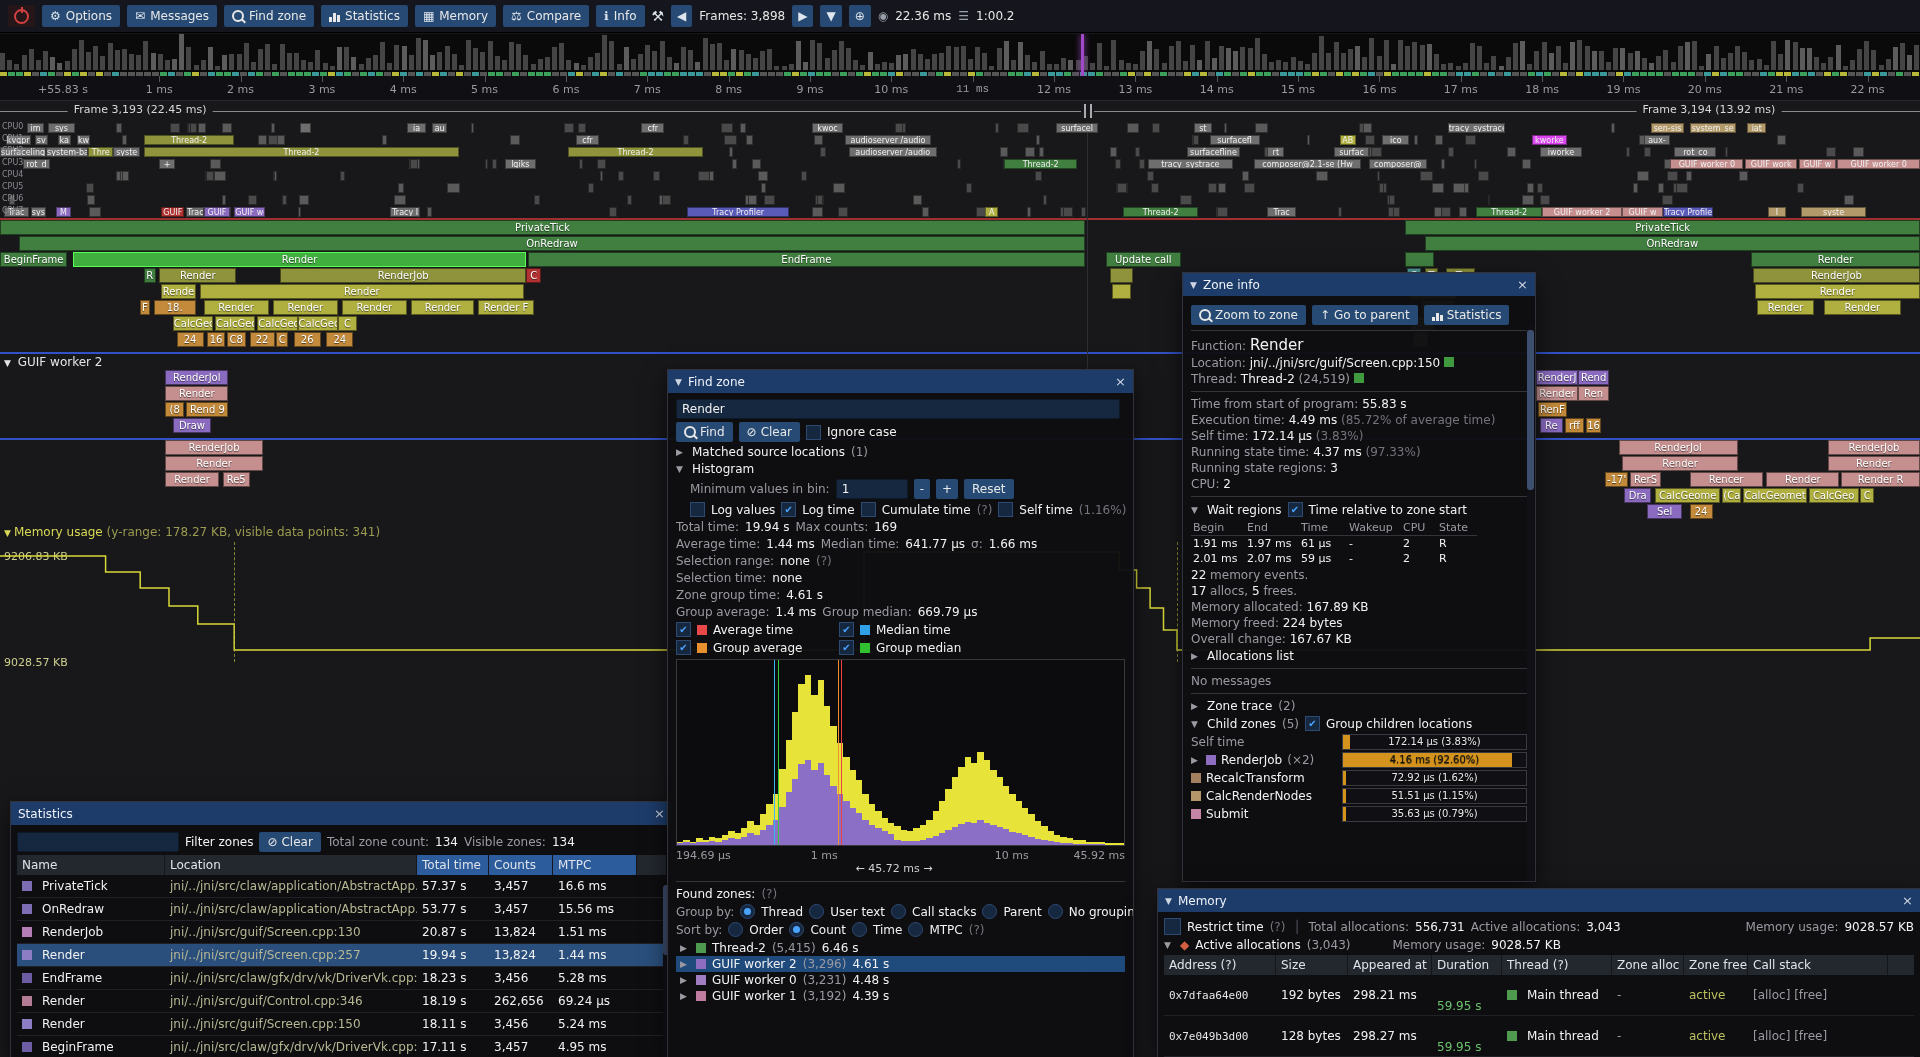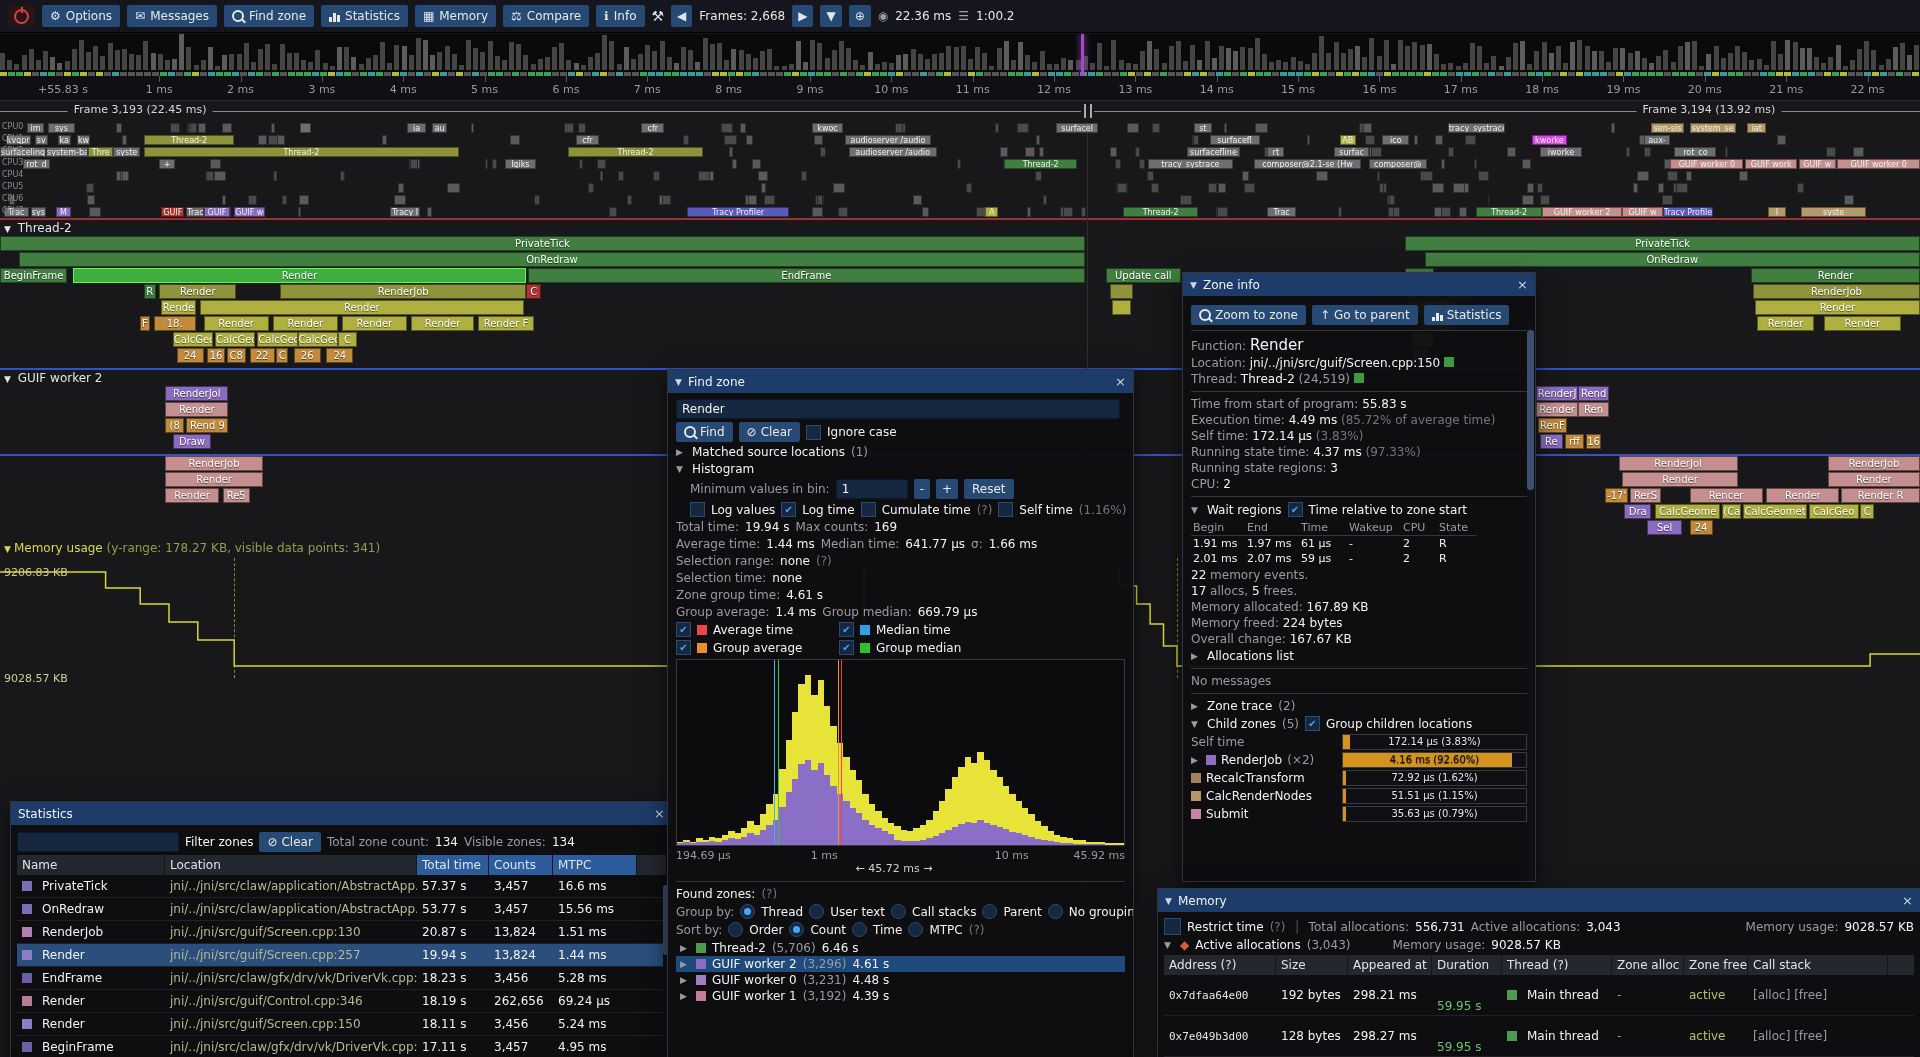--- a/index.html
+++ b/index.html
@@ -152,21 +152,21 @@
         <span>Compare</span>
       </button>
     <button class="tbtn">
         <span class="ticon">ℹ</span>
         <span>Info</span>
       </button>
     <span class="ticon" style="font-size:14px">⚒</span>
     <button class="tbtn icononly">
         <span class="ticon">◀</span>
       </button>
-    <span class="ttext">Frames: 2,668</span>
+    <span class="ttext">Frames: 3,898</span>
     <button class="tbtn icononly">
         <span class="ticon">▶</span>
       </button>
     <button class="tbtn icononly">
         <span class="ticon">▼</span>
       </button>
     <button class="tbtn icononly">
         <span class="ticon">⊕</span>
       </button>
     <span class="ticon" style="color:#9aa0aa">◉</span>
@@ -703,21 +703,21 @@
       <span class="tlab" style="left: 29.475%;">6 ms</span>
       <div class="tick" style="left: 33.712%;"></div>
       <span class="tlab" style="left: 33.712%;">7 ms</span>
       <div class="tick" style="left: 37.949%;"></div>
       <span class="tlab" style="left: 37.949%;">8 ms</span>
       <div class="tick" style="left: 42.186%;"></div>
       <span class="tlab" style="left: 42.186%;">9 ms</span>
       <div class="tick" style="left: 46.423%;"></div>
       <span class="tlab" style="left: 46.423%;">10 ms</span>
       <div class="tick" style="left: 50.66%;"></div>
-      <span class="tlab" style="left: 50.66%;">11 ms</span>
+      <span class="tlab" style="left: 50.66%; font-family: Liberation Mono, monospace;">11 ms</span>
       <div class="tick" style="left: 54.897%;"></div>
       <span class="tlab" style="left: 54.897%;">12 ms</span>
       <div class="tick" style="left: 59.134%;"></div>
       <span class="tlab" style="left: 59.134%;">13 ms</span>
       <div class="tick" style="left: 63.371%;"></div>
       <span class="tlab" style="left: 63.371%;">14 ms</span>
       <div class="tick" style="left: 67.608%;"></div>
       <span class="tlab" style="left: 67.608%;">15 ms</span>
       <div class="tick" style="left: 71.845%;"></div>
       <span class="tlab" style="left: 71.845%;">16 ms</span>
@@ -1042,21 +1042,20 @@
           <div class="cseg" style="left: 80.3%; width: 4.2%; background: rgb(197, 143, 143);">GUIF worker 2</div>
           <div class="cseg" style="left: 84.5%; width: 2.1%; background: rgb(197, 143, 143);">GUIF w</div>
           <div class="cseg" style="left: 86.6%; width: 2.6%; background: rgb(90, 90, 184);">Tracy Profiler</div>
           <div class="cseg" style="left: 92.1%; width: 0.9%; background: rgb(179, 154, 106);">I</div>
           <div class="cseg" style="left: 93.8%; width: 3.4%; background: rgb(179, 154, 106);">syste</div>
         </div>
       </div>
     <div id="thread-sections">
         <div>
           <div class="tline" style="background: rgb(160, 48, 48);"></div>
-          <div class="sec-h"><span class="tri">▼</span><span> Thread-2</span></div>
           <div class="zone-rows" style="height: 132px;">
             <div class="zseg" style="left: 0%; width: 56.5%; top: 0px; background: rgb(65, 127, 65);">PrivateTick</div>
             <div class="zseg" style="left: 73.2%; width: 26.8%; top: 0px; background: rgb(65, 127, 65);">PrivateTick</div>
             <div class="zseg" style="left: 1%; width: 55.5%; top: 16px; background: rgb(65, 127, 65);">OnRedraw</div>
             <div class="zseg" style="left: 74.2%; width: 25.8%; top: 16px; background: rgb(65, 127, 65);">OnRedraw</div>
             <div class="zseg" style="left: 0%; width: 3.5%; top: 32px; background: rgb(65, 127, 65);">BeginFrame</div>
             <div class="zseg sel" style="left: 3.8%; width: 23.6%; top: 32px; background: rgb(63, 174, 63);">Render</div>
             <div class="zseg" style="left: 27.5%; width: 29%; top: 32px; background: rgb(65, 127, 65);">EndFrame</div>
             <div class="zseg" style="left: 57.6%; width: 3.9%; top: 32px; background: rgb(65, 127, 65);">Update call</div>
             <div class="zseg" style="left: 73.2%; width: 1.5%; top: 32px; background: rgb(65, 127, 65);"></div>
@@ -1700,21 +1699,21 @@
           <span class="val">Time</span>
           <span class="radio"></span>
           <span class="val">MTPC</span>
           <span class="dim">(?)</span>
         </div>
       <div id="fz-zonelist">
           <div class="fzlist-row">
             <span class="tri-c">▶</span>
             <span class="sw" style="background: rgb(78, 154, 78);"></span>
             <span class="val">Thread-2</span>
-            <span class="lbl">(5,706)</span>
+            <span class="lbl">(5,415)</span>
             <span class="val">6.46 s</span>
           </div>
           <div class="fzlist-row sel">
             <span class="tri-c">▶</span>
             <span class="sw" style="background: rgb(141, 109, 192);"></span>
             <span class="val">GUIF worker 2</span>
             <span class="lbl">(3,296)</span>
             <span class="val">4.61 s</span>
           </div>
           <div class="fzlist-row">

